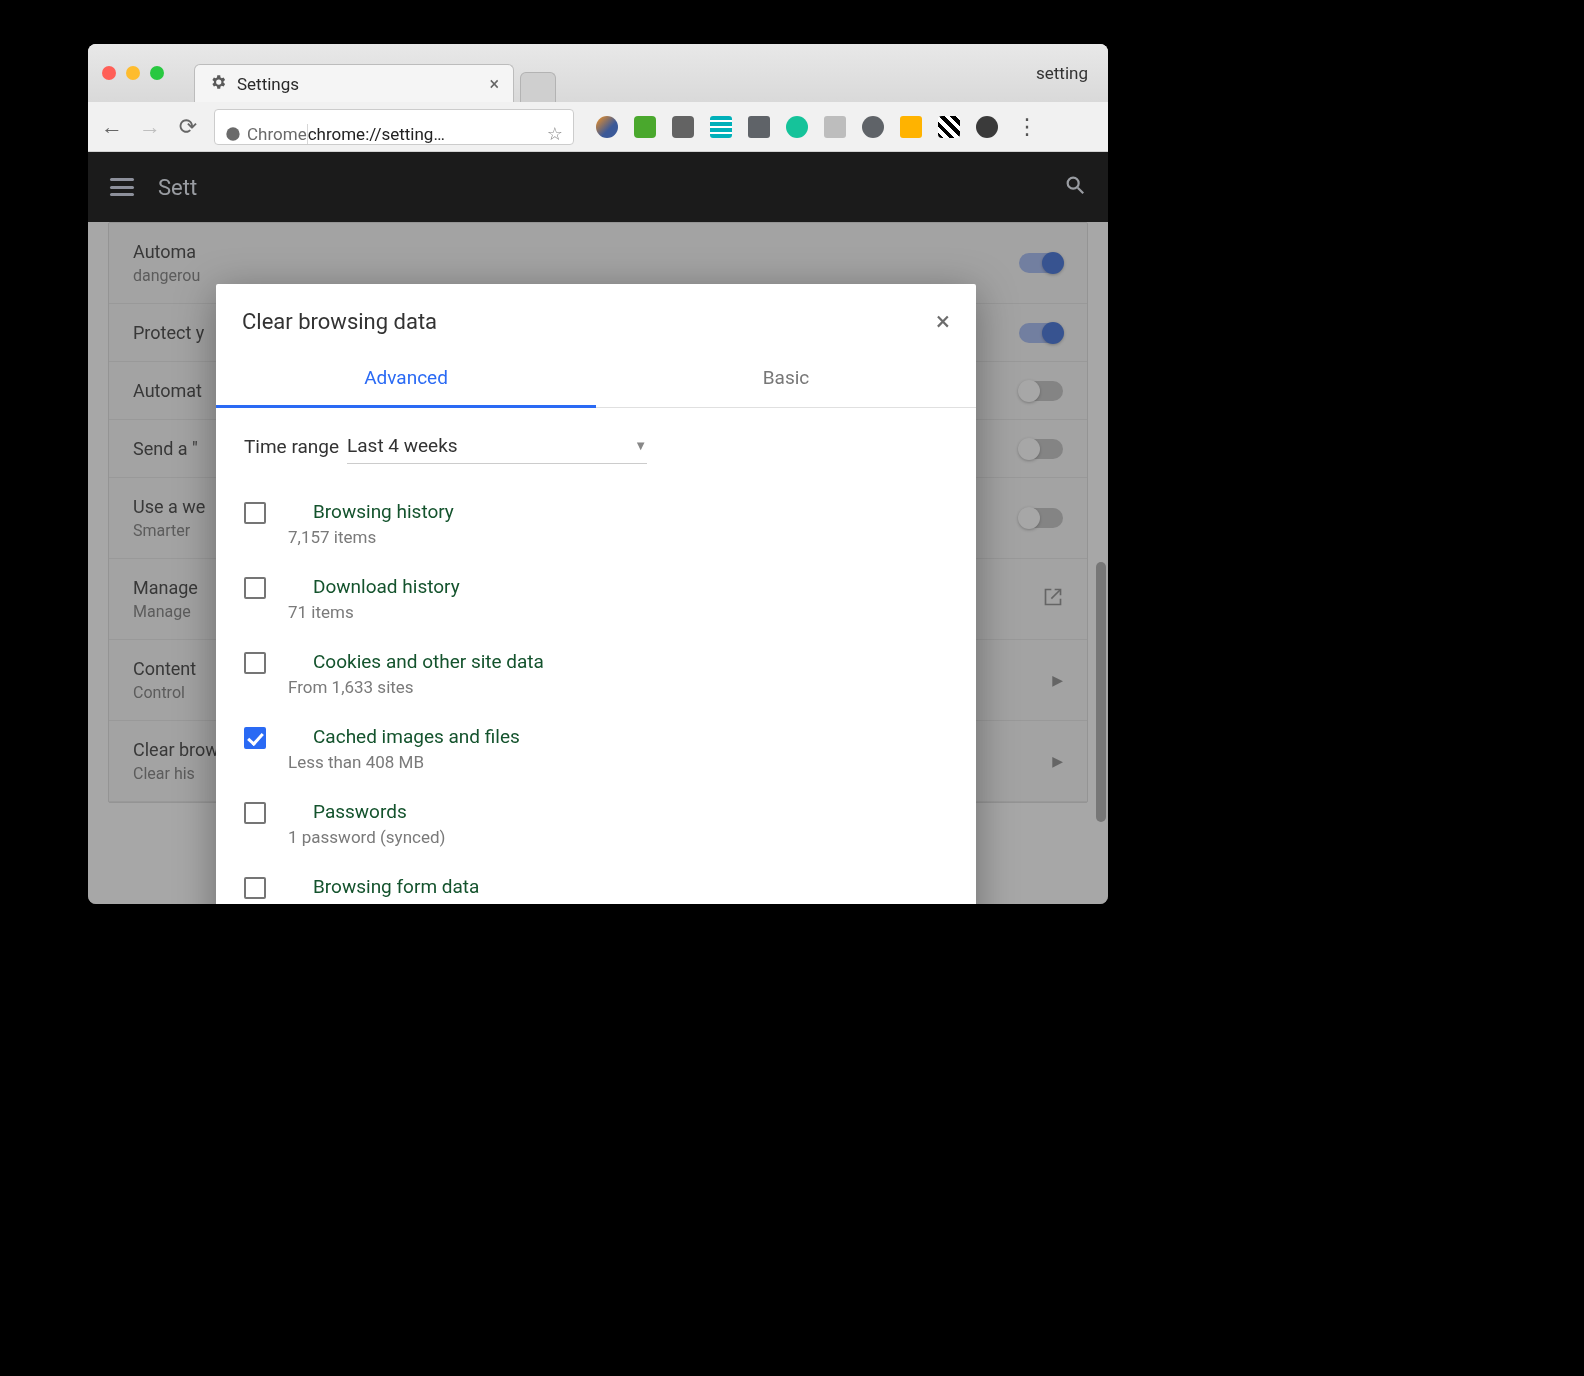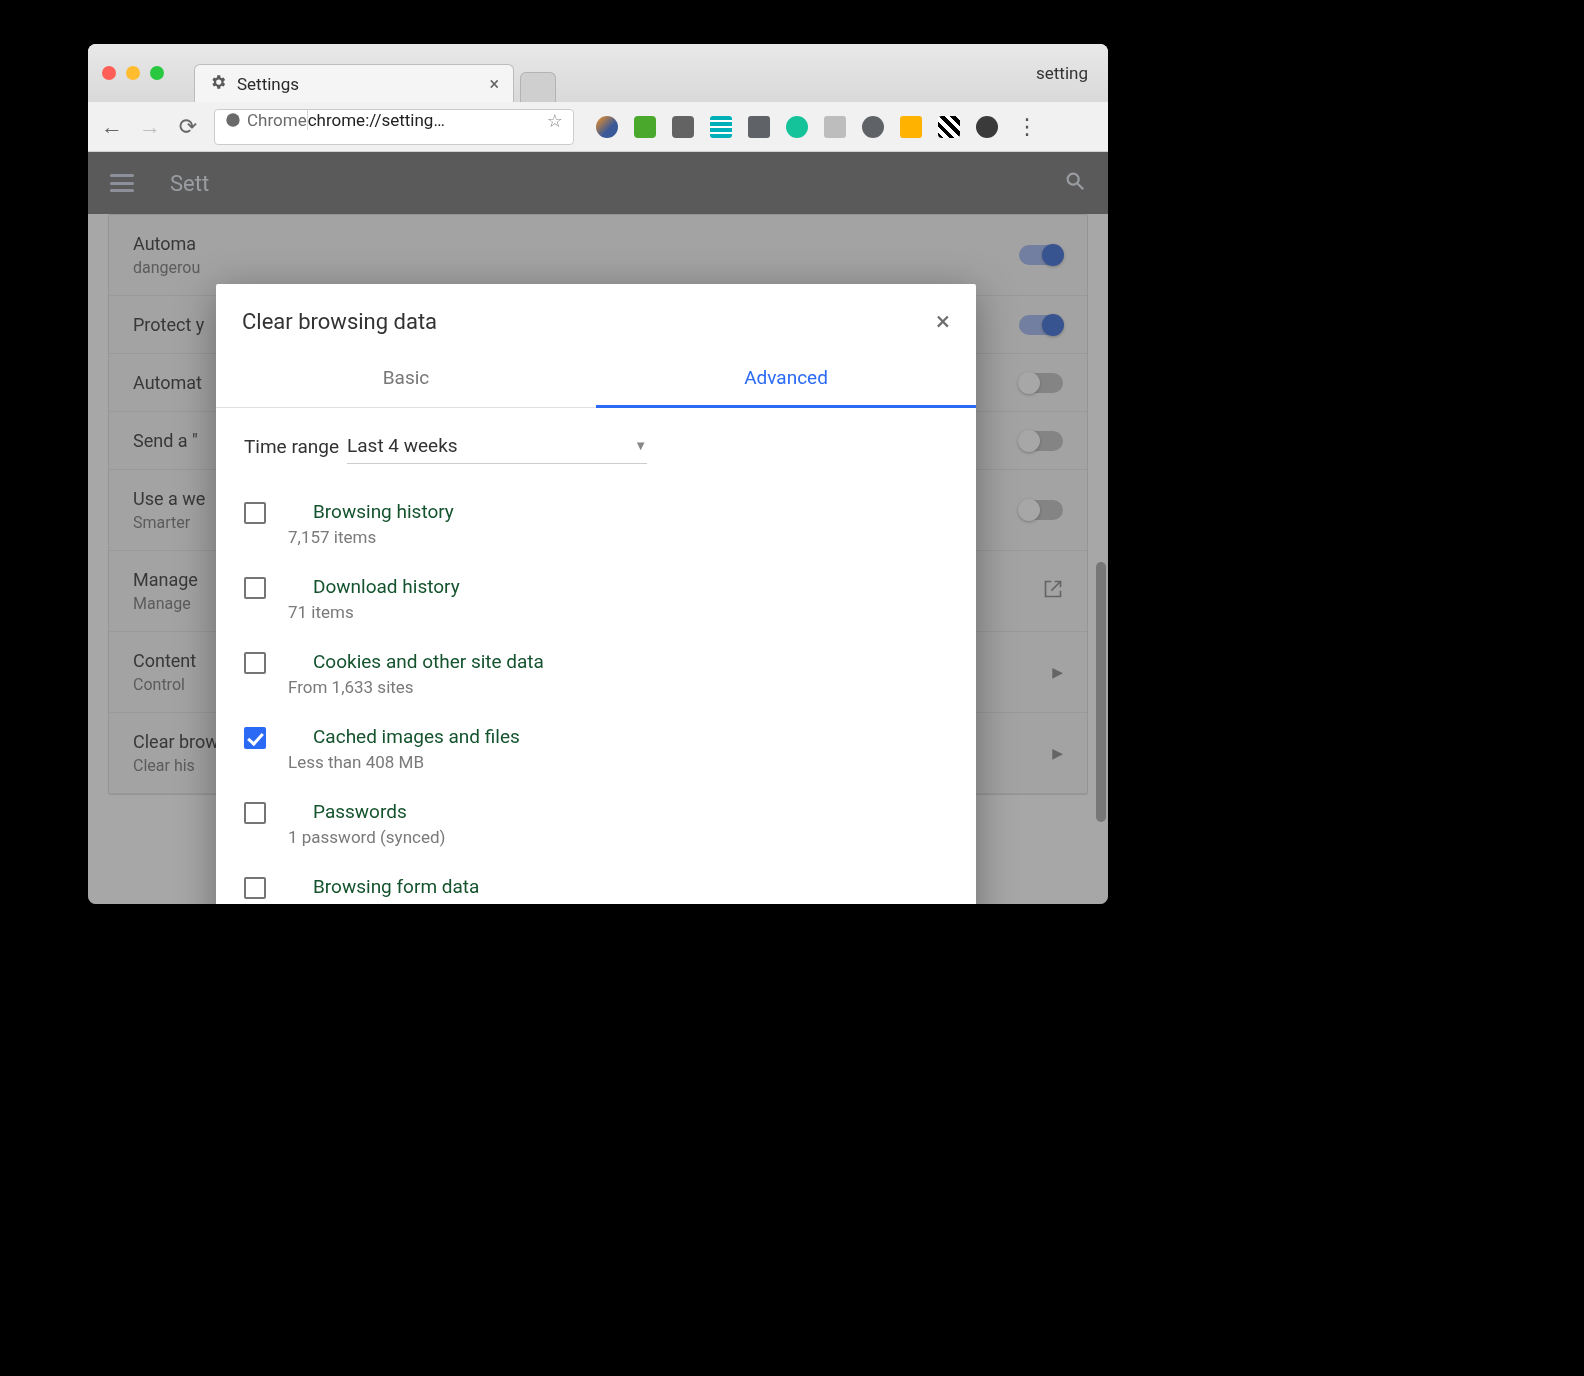--- a/index.html
+++ b/index.html
@@ -58,34 +58,34 @@
 }
 .profile { margin-left:auto; margin-right:20px; color:#333; font-size:17px; }
 .toolbar {
   height: 50px; background:#f1f1f1; border-bottom:1px solid #d2d2d2;
   display:flex; align-items:center; padding: 0 12px; gap: 14px;
 }
 .nav-btn { color:#666; font-size:22px; width:24px; text-align:center; cursor:pointer; }
 .nav-btn.disabled { color:#bfbfbf; }
 .omnibox {
   background:#fff; border:1px solid #ccc; border-radius:4px; height:36px; flex: 0 0 360px;
-  display:flex; align-items:flex-start; padding:0 10px; gap:0; font-size:17px;
+  display:flex; align-items:flex-end; padding:0 10px; gap:0; font-size:17px;
 }
 .omni-chip { color:#6a6a6a; display:flex; align-items:center; gap:6px; }
 .omni-sep { width:1px; height:20px; background:#d6d6d6; }
 .omni-url { color:#222; white-space:nowrap; overflow:hidden; text-overflow:ellipsis; flex:1; }
 .omni-star { color:#888; margin-left:6px; font-size:18px; }
 .ext-icons { display:flex; gap:16px; margin-left:8px; align-items:center; }
 .ext { width:22px; height:22px; border-radius:4px; }
 .menu-dots { color:#555; font-size:22px; margin-left:4px; }
 .page {
   flex:1; position:relative; overflow:hidden;
 }
 .settings-header {
-  height:62px; background:#737373; display:flex; align-items:center; padding:0 22px; color:#fff;gap:12px;
+  height:70px; background:#000000; display:flex; align-items:center; padding:0 22px; color:#fff;
 }
 .hamburger { width:24px; height:18px; display:flex; flex-direction:column; justify-content:space-between; margin-right:24px; }
 .hamburger span { height:3px; background:#cfd6ea; border-radius:2px; }
 .settings-title { font-size:22px; color:#e6ebf5; }
 .search-icon { margin-left:auto; color:#e6ebf5; font-size:22px; }
 .settings-list {
   background:#f7f7f7; border:1px solid #ddd; margin: 0 20px 20px 20px; border-radius:2px;
 }
 .row {
   display:flex; align-items:center; padding:18px 24px; border-bottom:1px solid #e6e6e6;
@@ -303,22 +303,22 @@
     <div class="page-scroll"></div>
 
     <div class="scrim"></div>
 
     <div class="dialog">
       <div class="dlg-header">
         <div class="dlg-title">Clear browsing data</div>
         <span class="dlg-close">×</span>
       </div>
       <div class="tabs">
+        <div class="tabbtn active">Advanced</div>
         <div class="tabbtn">Basic</div>
-        <div class="tabbtn active">Advanced</div>
       </div>
       <div class="dlg-body">
         <div class="timerange">
           <span>Time range</span>
           <div class="select">
             <span>Last 4 weeks</span>
             <span class="caret">▼</span>
           </div>
         </div>
 

